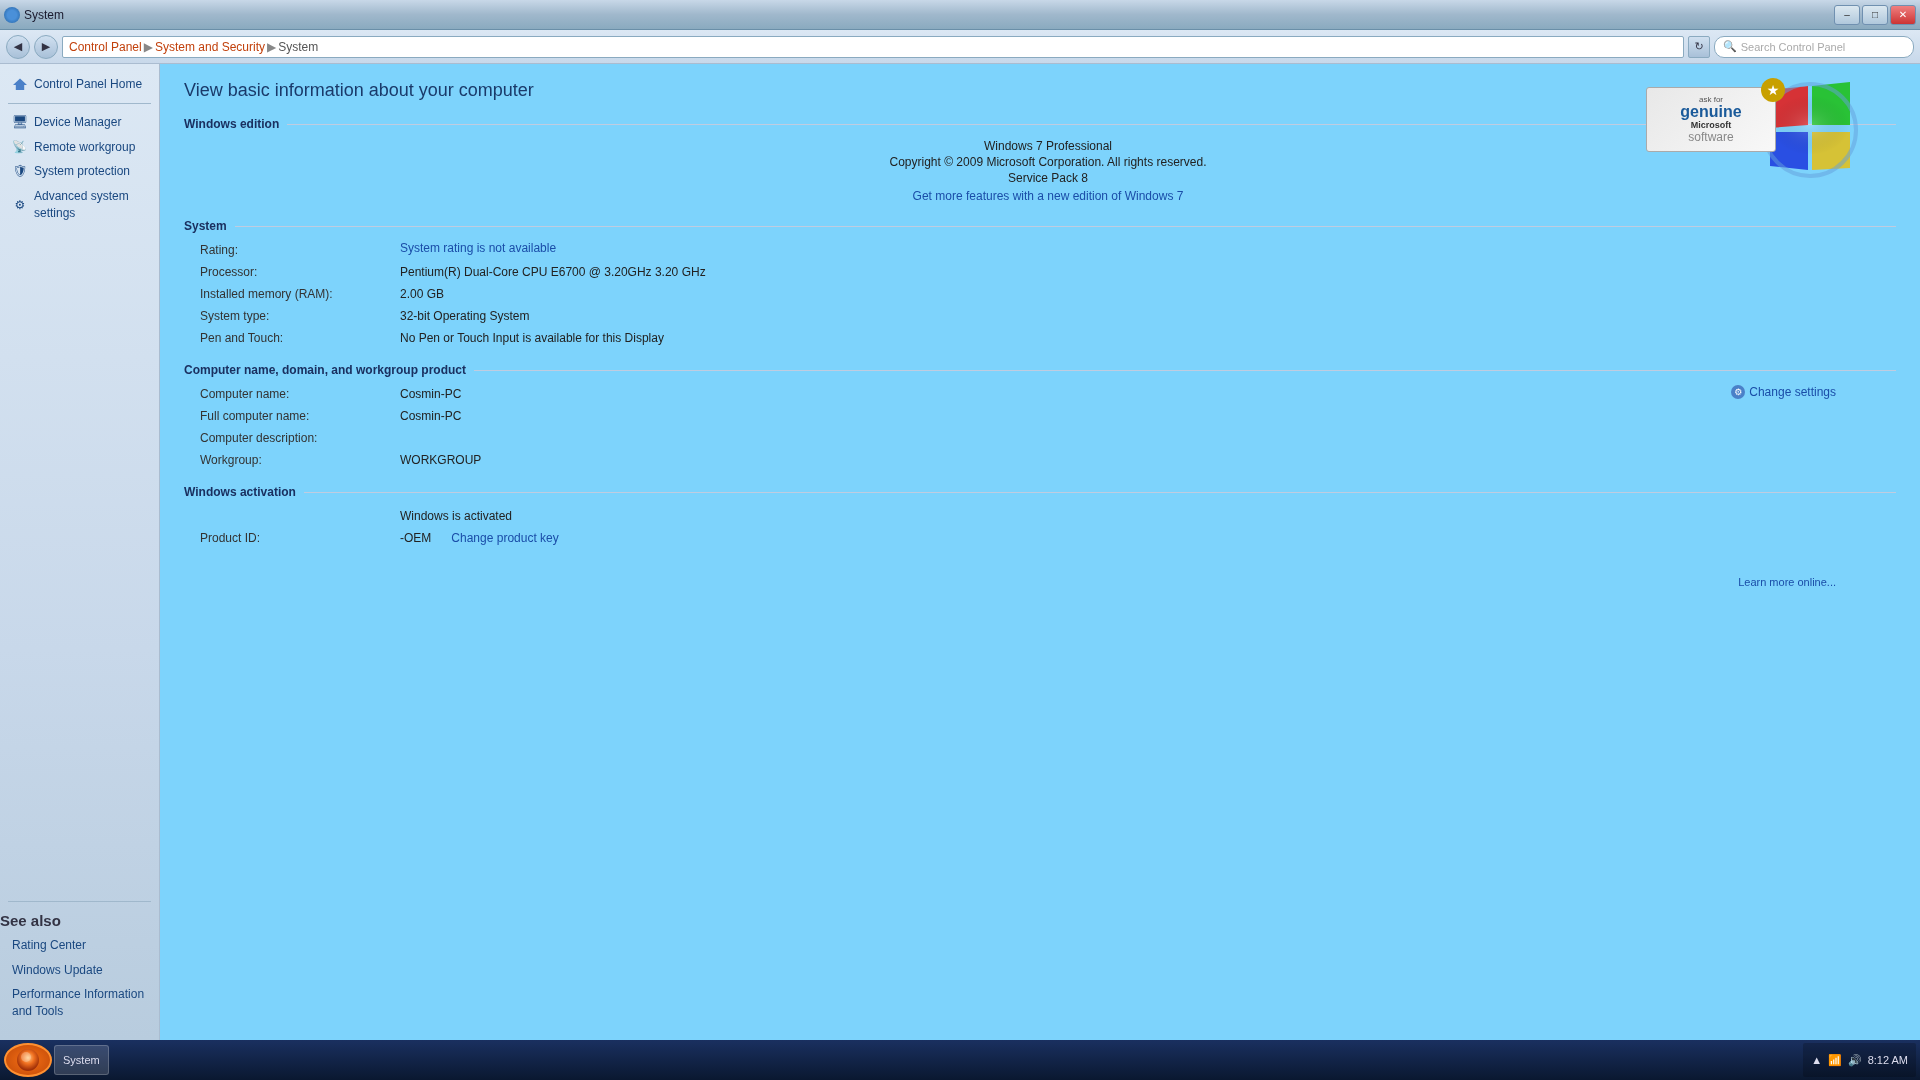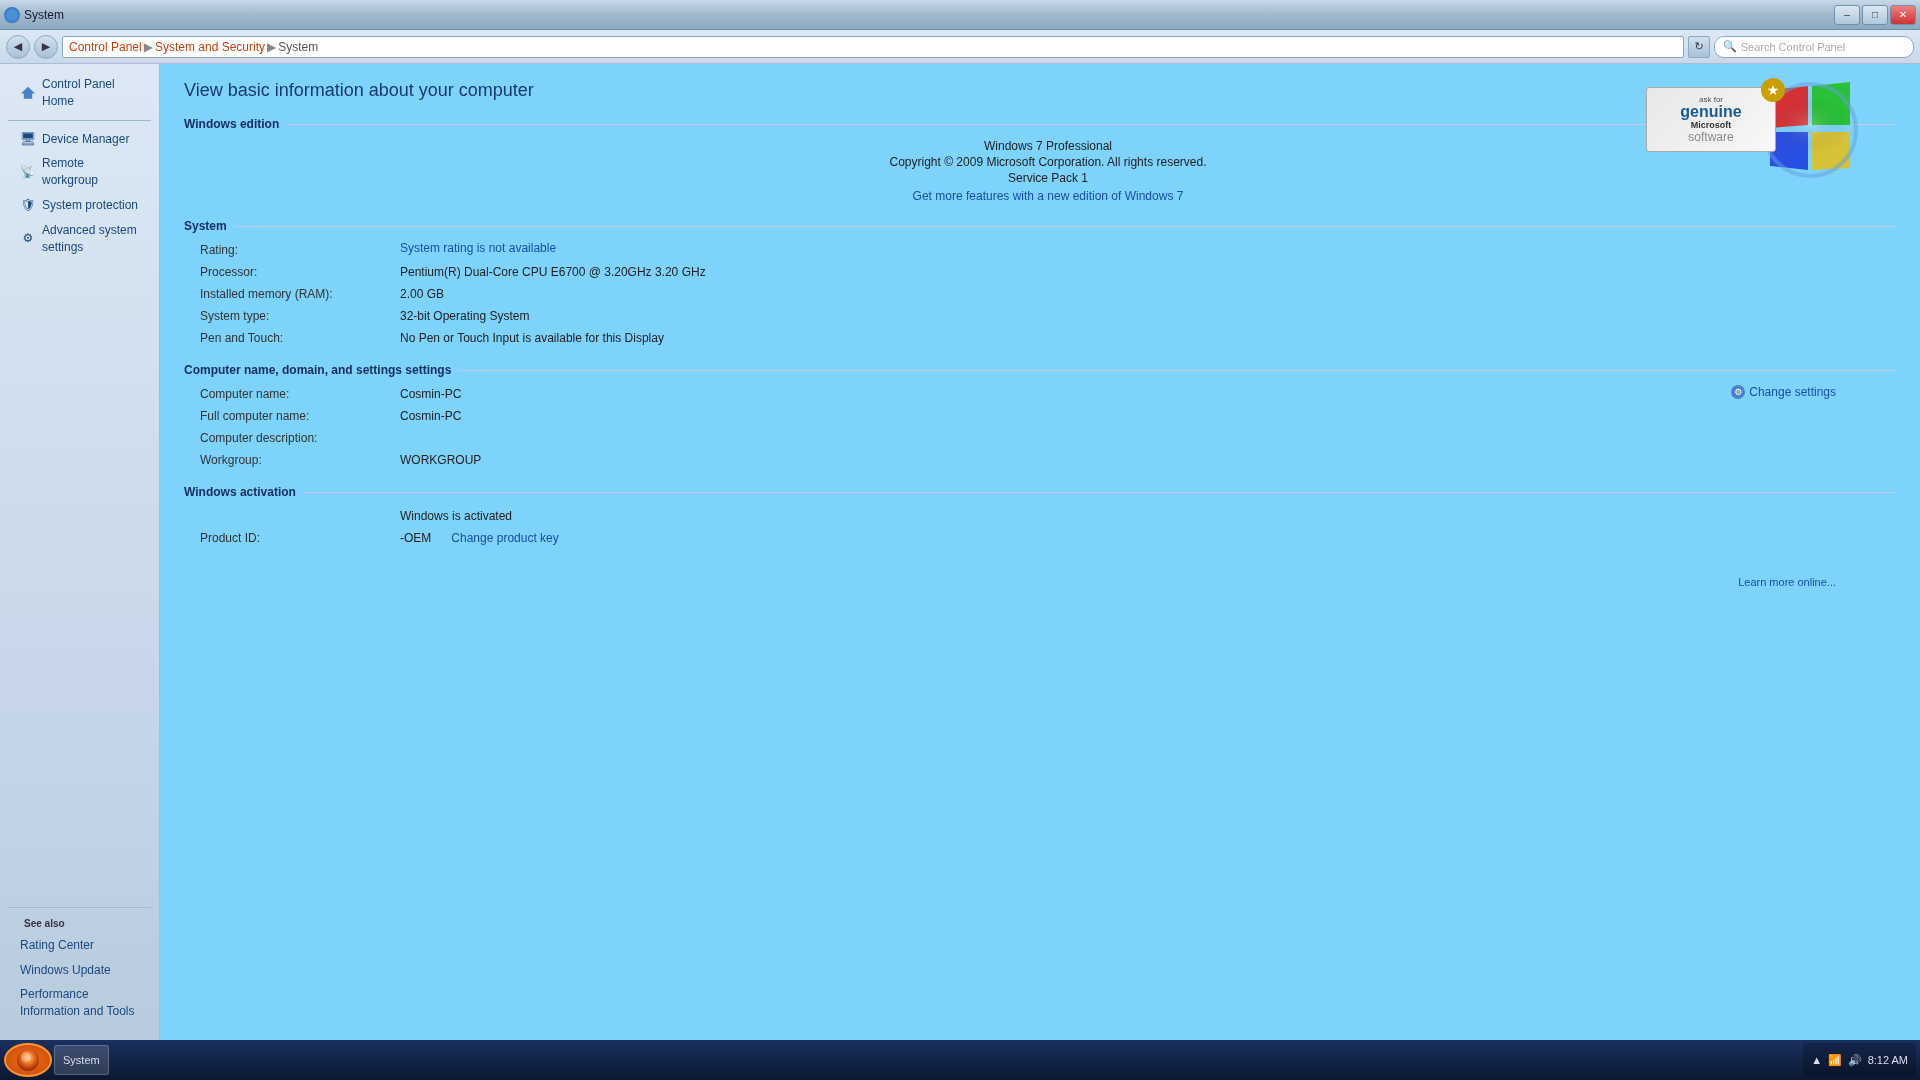--- a/index.html
+++ b/index.html
@@ -128,21 +128,21 @@
       background: linear-gradient(to bottom, #dce8f4 0%, #c8d8ea 60%, #b8ccde 100%);
       border-right: 1px solid #aabcd0;
       padding: 8px 0;
       display: flex;
       flex-direction: column;
     }
     .sidebar-section {
       margin-bottom: 8px;
     }
     .sidebar-item {
-      padding: 4px 20px;
+      padding: 4px 12px;
       font-size: 12px;
       color: #1a4880;
       cursor: pointer;
       display: flex;
       align-items: center;
       gap: 6px;
       line-height: 1.4;
     }
     .sidebar-item .si-icon {
       width: 16px; height: 16px;
@@ -157,22 +157,22 @@
     .sidebar-divider {
       height: 1px;
       background: #a0b8cc;
       margin: 6px 8px;
     }
     .sidebar-section-bottom {
       margin-top: auto;
       padding: 8px 0;
     }
     .see-also-label {
-      padding: 4px 24px;
-      font-size: 10px;
+      padding: 4px 0;
+      font-size: 15px;
       font-weight: bold;
       color: #334;
     }
 
     
     .content-area {
       flex: 1;
       background: #7dd3fc;
       overflow-y: auto;
       padding: 16px 24px;
@@ -458,21 +458,21 @@
 
     <h1 class="page-title">View basic information about your computer</h1>
 
     <div class="section-header">
       <span class="section-header-text">Windows edition</span>
       <div class="section-line"></div>
     </div>
     <div style="margin-left:16px; margin-bottom:16px;text-align:center;">
       <div style="font-size:12px; color:#222; margin-bottom:2px;">Windows 7 Professional</div>
       <div style="font-size:12px; color:#222; margin-bottom:2px;">Copyright © 2009 Microsoft Corporation.  All rights reserved.</div>
-      <div style="font-size:12px; color:#222; margin-bottom:4px;">Service Pack 1</div>
+      <div style="font-size:12px; color:#222; margin-bottom:4px;">Service Pack 8</div>
       <a class="info-link" href="#">Get more features with a new edition of Windows 7</a>
     </div>
 
     <div class="section-header">
       <span class="section-header-text">System</span>
       <div class="section-line"></div>
     </div>
     <div class="info-grid">
       <span class="info-label">Rating:</span>
       <a class="info-link" href="#">System rating is not available</a>
@@ -480,21 +480,21 @@
       <span class="info-value">Pentium(R) Dual-Core  CPU    E6700 @ 3.20GHz   3.20 GHz</span>
       <span class="info-label">Installed memory (RAM):</span>
       <span class="info-value">2.00 GB</span>
       <span class="info-label">System type:</span>
       <span class="info-value">32-bit Operating System</span>
       <span class="info-label">Pen and Touch:</span>
       <span class="info-value">No Pen or Touch Input is available for this Display</span>
     </div>
 
     <div class="section-header" style="margin-top:16px;">
-      <span class="section-header-text">Computer name, domain, and settings settings</span>
+      <span class="section-header-text">Computer name, domain, and workgroup product</span>
       <div class="section-line"></div>
     </div>
     <div style="position:relative;">
       <a class="change-settings-link" href="#" style="position:absolute; right:60px; top:0;">
         <span class="cs-icon">⚙</span>
         <span>Change settings</span>
       </a>
       <div class="info-grid">
         <span class="info-label">Computer name:</span>
         <span class="info-value">Cosmin-PC</span>

